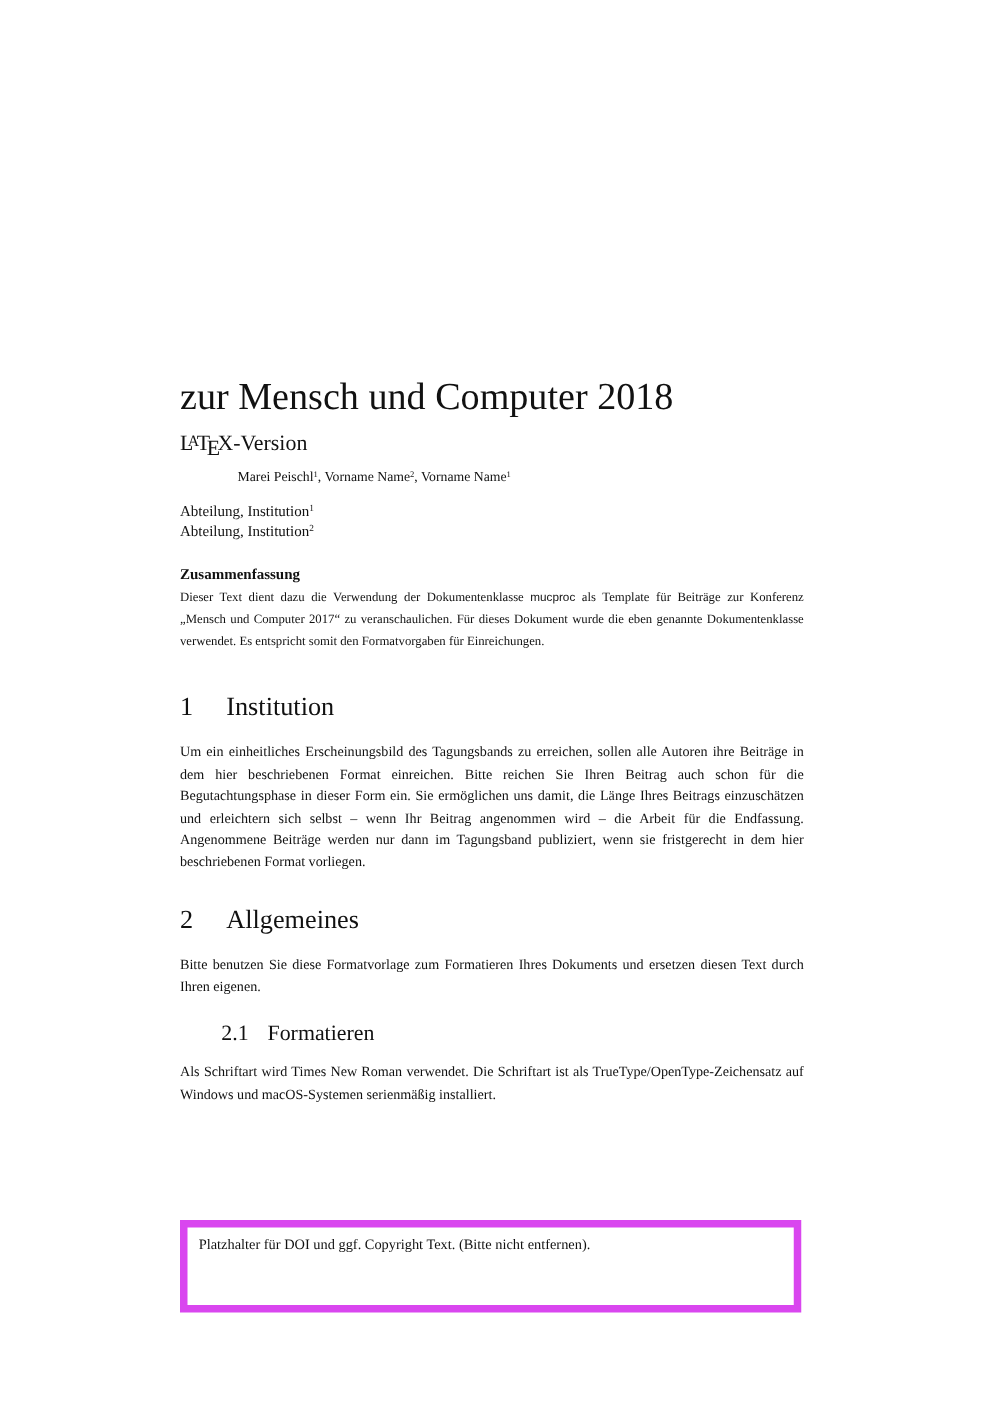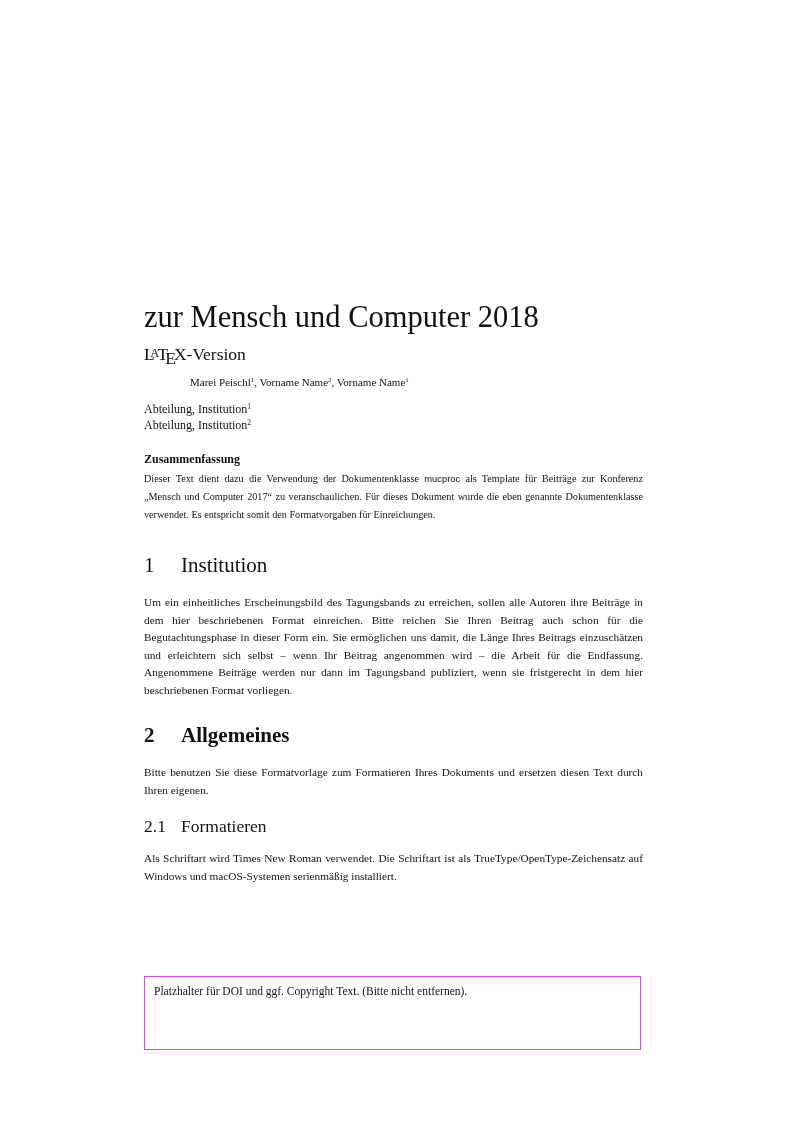--- a/index.html
+++ b/index.html
@@ -24,24 +24,24 @@
   .para {
     font-size: 11.3px; line-height: 17.5px; text-align: justify; width: 499px; left: 144px;
   }
   .abstract-body { top: 470px; font-size: 10.2px; line-height: 17.3px; }
   .mono { font-family: Liberation Sans, sans-serif; font-size: 0.92em; }
   .sec {
     left: 144px; font-size: 21px; line-height: 26px; margin: 0; font-weight: normal;
   }
   .sec .num { display: inline-block; width: 37px; }
   .sub { left: 144px; font-size: 17.5px; line-height: 22px; margin: 0; font-weight: normal; }
-  .sub .num { display: inline-block; width: 37px; }
+  .sub .num { display: inline-block; width: 37px; margin-left: 33px; }
   .footer-box {
     left: 144px; top: 976px; width: 497px; height: 74px;
-    border: 1px solid #d946ef; box-sizing: border-box; padding: 6px 9px;
+    border: 6px solid #d946ef; box-sizing: border-box; padding: 6px 9px;
     font-size: 11.5px; line-height: 16.5px;
   }
   .footer-box p { margin: 0; }
   .footer-box p + p { margin-top: 5px; }
 </style>
 </head>
 <body>
 
 <h1 class="abs title">
   <br>
@@ -62,21 +62,21 @@
 </div>
 
 <div class="abs abstract-head">Zusammenfassung</div>
 <div class="abs para abstract-body"><span>Dieser Text dient dazu die Verwendung der Dokumentenklasse </span><span class="mono">mucproc</span><span> als Template für Beiträge zur Konferenz „Mensch und Computer 2017“ zu veranschaulichen. Für dieses Dokument wurde die eben genannte Dokumentenklasse verwendet. Es entspricht somit den Formatvorgaben für Einreichungen.</span></div>
 
 <h2 class="abs sec" style="top:552px;">
   <span class="num">1</span><span>Institution</span>
 </h2>
 <div class="abs para" style="top:594px;">Um ein einheitliches Erscheinungsbild des Tagungsbands zu erreichen, sollen alle Autoren ihre Beiträge in dem hier beschriebenen Format einreichen. Bitte reichen Sie Ihren Beitrag auch schon für die Begutachtungsphase in dieser Form ein. Sie ermöglichen uns damit, die Länge Ihres Beitrags einzuschätzen und erleichtern sich selbst – wenn Ihr Beitrag angenommen wird – die Arbeit für die Endfassung. Angenommene Beiträge werden nur dann im Tagungsband publiziert, wenn sie fristgerecht in dem hier beschriebenen Format vorliegen.</div>
 
-<h2 class="abs sec" style="top:722px;font-weight:bold;">
+<h2 class="abs sec" style="top:722px;">
   <span class="num">2</span><span>Allgemeines</span>
 </h2>
 <div class="abs para" style="top:764px;">Bitte benutzen Sie diese Formatvorlage zum Formatieren Ihres Dokuments und ersetzen diesen Text durch Ihren eigenen.</div>
 
 <h3 class="abs sub" style="top:815px;">
   <span class="num">2.1</span><span>Formatieren</span>
 </h3>
 <div class="abs para" style="top:850px;">Als Schriftart wird Times New Roman verwendet. Die Schriftart ist als TrueType/OpenType-Zeichensatz auf Windows und macOS-Systemen serienmäßig installiert.</div>
 
 <div class="abs footer-box">

